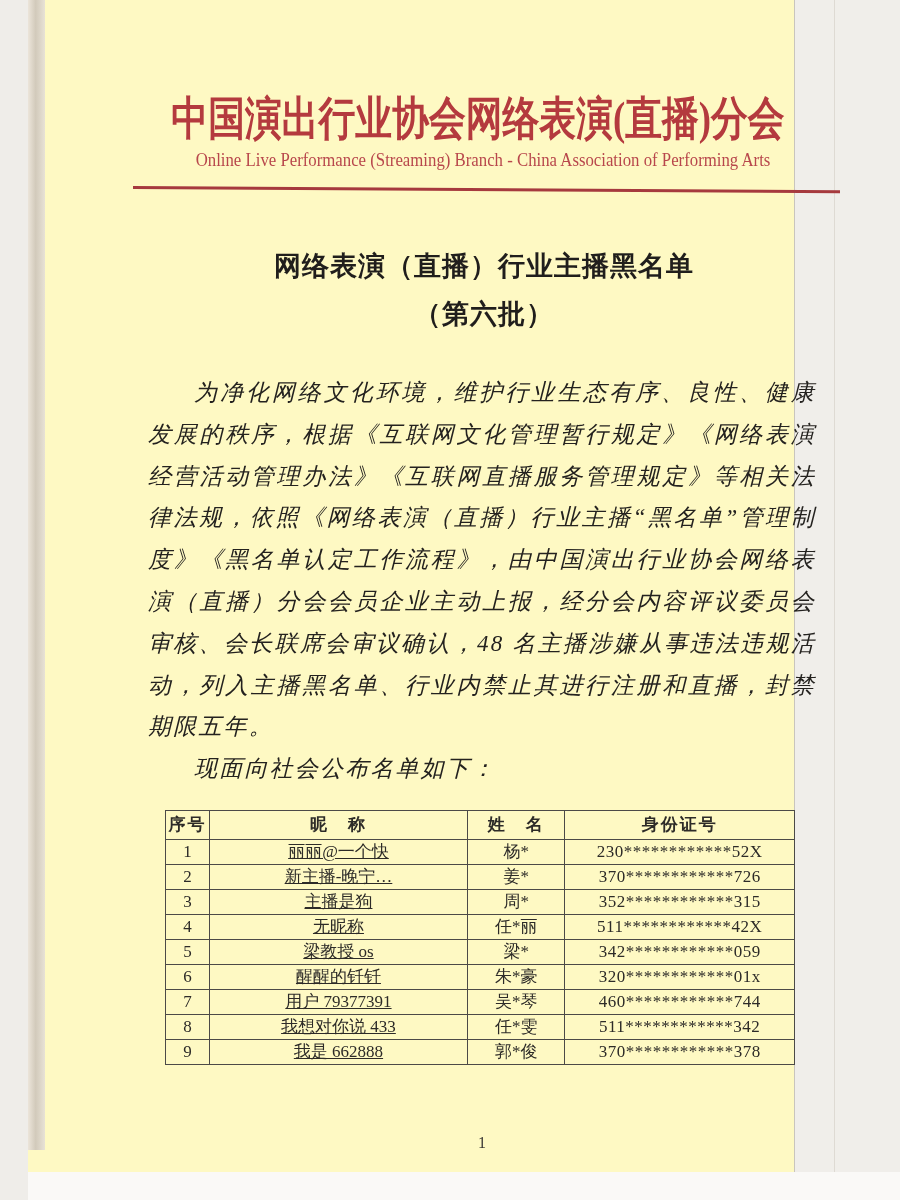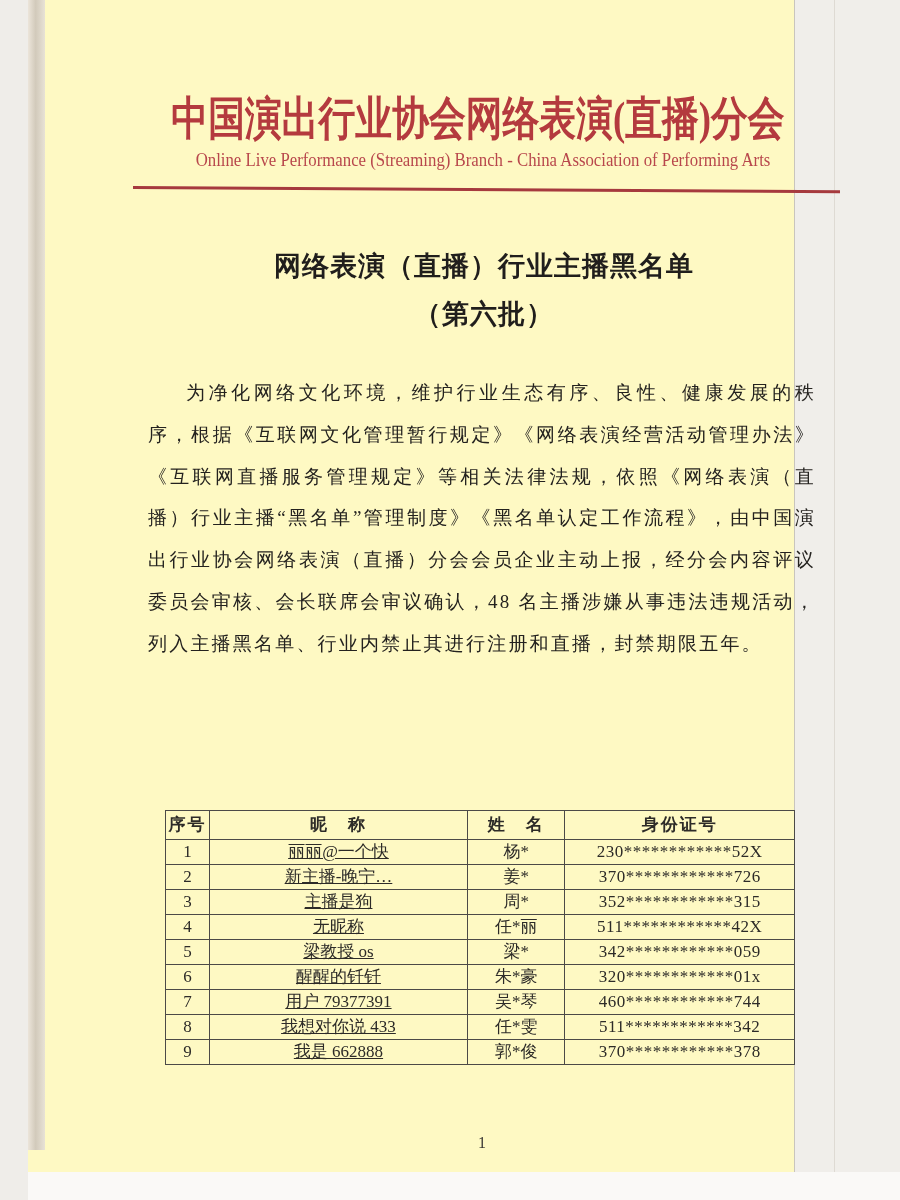--- a/index.html
+++ b/index.html
@@ -33,22 +33,22 @@
     transform:rotate(0.35deg);transform-origin:left center;
   }
 
   .doc-title{
     position:absolute;top:242px;left:0;width:912px;text-align:center;
     font-size:27px;font-weight:700;line-height:48px;letter-spacing:1px;color:#201e1c;
   }
 
   .body-text{
     position:absolute;top:372px;left:120px;width:668px;
-    font-size:19px;line-height:41.8px;letter-spacing:2.2px;
-    text-align:justify;text-justify:inter-ideograph;color:#24221f;
+    font-size:23px;line-height:41.8px;letter-spacing:2.2px;
+    text-align:justify;text-justify:inter-ideograph;color:#24221f;font-style:italic;
   }
   .body-text p{margin:0;text-indent:2em;}
 
   table.roster{
     position:absolute;top:810px;left:137px;width:630px;
     border-collapse:collapse;text-align:center;
     font-size:17px;color:#2d2b28;table-layout:fixed;
   }
   table.roster th,table.roster td{
     border:1px solid #4c4a47;padding:1px 2px;line-height:1.25;
@@ -79,20 +79,21 @@
   <div class="org-subtitle">Online Live Performance (Streaming) Branch - China Association of Performing Arts</div>
   <div class="red-rule"></div>
 
   <div class="doc-title">
     <div>网络表演（直播）行业主播黑名单</div>
     <div>（第六批）</div>
   </div>
 
   <div class="body-text">
     <p>为净化网络文化环境，维护行业生态有序、良性、健康发展的秩序，根据《互联网文化管理暂行规定》《网络表演经营活动管理办法》《互联网直播服务管理规定》等相关法律法规，依照《网络表演（直播）行业主播“黑名单”管理制度》《黑名单认定工作流程》，由中国演出行业协会网络表演（直播）分会会员企业主动上报，经分会内容评议委员会审核、会长联席会审议确认，48 名主播涉嫌从事违法违规活动，列入主播黑名单、行业内禁止其进行注册和直播，封禁期限五年。</p>
+    <p>现面向社会公布名单如下：</p>
   </div>
 
   <table class="roster">
     <colgroup>
       <col style="width:7%">
         <col style="width:41%">
         <col style="width:15.5%">
         <col style="width:36.5%">
     </colgroup>
     <thead>

